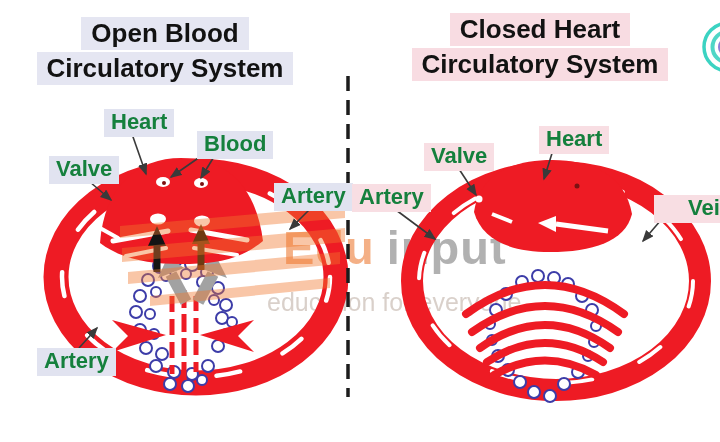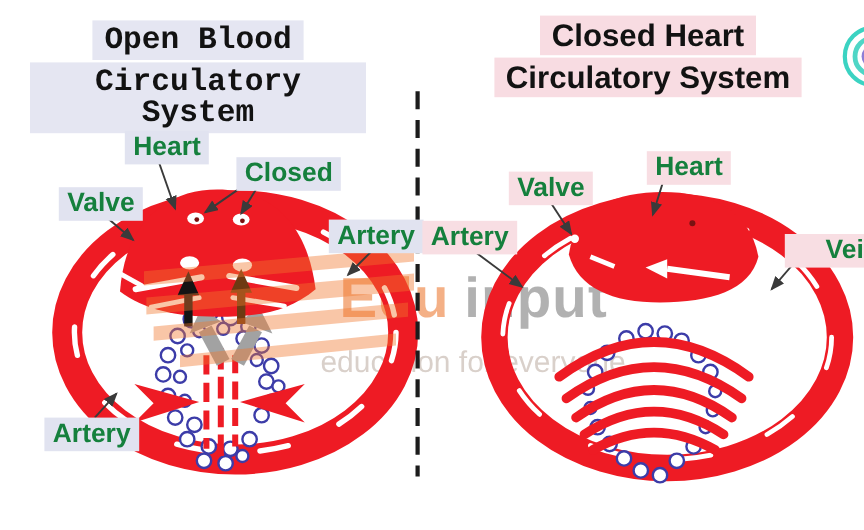--- a/index.html
+++ b/index.html
@@ -2,21 +2,21 @@
 <html><head>
 <meta charset="utf-8">
 <style>
   html,body{margin:0;padding:0;background:#fff;}
   #stage{
     position:relative;width:720px;height:442px;overflow:hidden;background:#fff;
     font-family:"Liberation Sans",sans-serif;
   }
   .title{position:absolute;text-align:center;font-weight:800;font-size:26px;color:#121212;line-height:1.0;z-index:4;}
   .title .hl{display:inline-block;padding:3px 10px 4px;margin:1px 0;}
-  .hl-left{background:#e5e6f2;font-family:Liberation Mono, monospace;}
+  .hl-left{background:#e5e6f2;}
   .hl-right{background:#f8dce2;}
   .lbl{position:absolute;font-weight:700;font-size:22px;color:#15803d;padding:0 7px 2px;white-space:nowrap;z-index:4;}
   .lbl-l{background:#e1e3f0;}
   .lbl-r{background:#f8dee3;}
   #diagram-svg{position:absolute;left:0;top:0;z-index:2;}
   #watermark{position:absolute;left:0;top:0;width:720px;height:442px;z-index:1;pointer-events:none;}
   .wm-brand{position:absolute;left:283px;top:220px;font-size:47px;font-weight:800;letter-spacing:1px;white-space:nowrap;}
   .wm-part1{color:rgba(238,128,60,0.62);}
   .wm-part2{color:rgba(125,125,125,0.60);margin-left:12px;}
   .wm-tagline{position:absolute;left:267px;top:288px;font-size:25px;font-weight:400;color:rgba(185,170,158,0.55);white-space:nowrap;}
@@ -207,21 +207,21 @@
   <div class="title" style="left:25px;top:16px;width:280px;">
     <span class="hl hl-left">Open Blood</span><br>
     <span class="hl hl-left">Circulatory System</span>
   </div>
   <div class="title" style="left:405px;top:12px;width:270px;">
     <span class="hl hl-right">Closed Heart</span><br>
     <span class="hl hl-right">Circulatory System</span>
   </div>
 
   <div class="lbl lbl-l" style="left:104px;top:109px;">Heart</div>
-  <div class="lbl lbl-l" style="left:197px;top:131px;">Closed</div>
+  <div class="lbl lbl-l" style="left:197px;top:131px;">Blood</div>
   <div class="lbl lbl-l" style="left:49px;top:156px;">Valve</div>
   <div class="lbl lbl-l" style="left:274px;top:183px;">Artery</div>
   <div class="lbl lbl-l" style="left:37px;top:348px;">Artery</div>
 
   <div class="lbl lbl-r" style="left:424px;top:143px;">Valve</div>
   <div class="lbl lbl-r" style="left:539px;top:126px;">Heart</div>
   <div class="lbl lbl-r" style="left:352px;top:184px;">Artery</div>
   <div class="lbl lbl-r" style="left:654px;top:195px;padding-left:34px;">Vein</div>
 
 </div>

